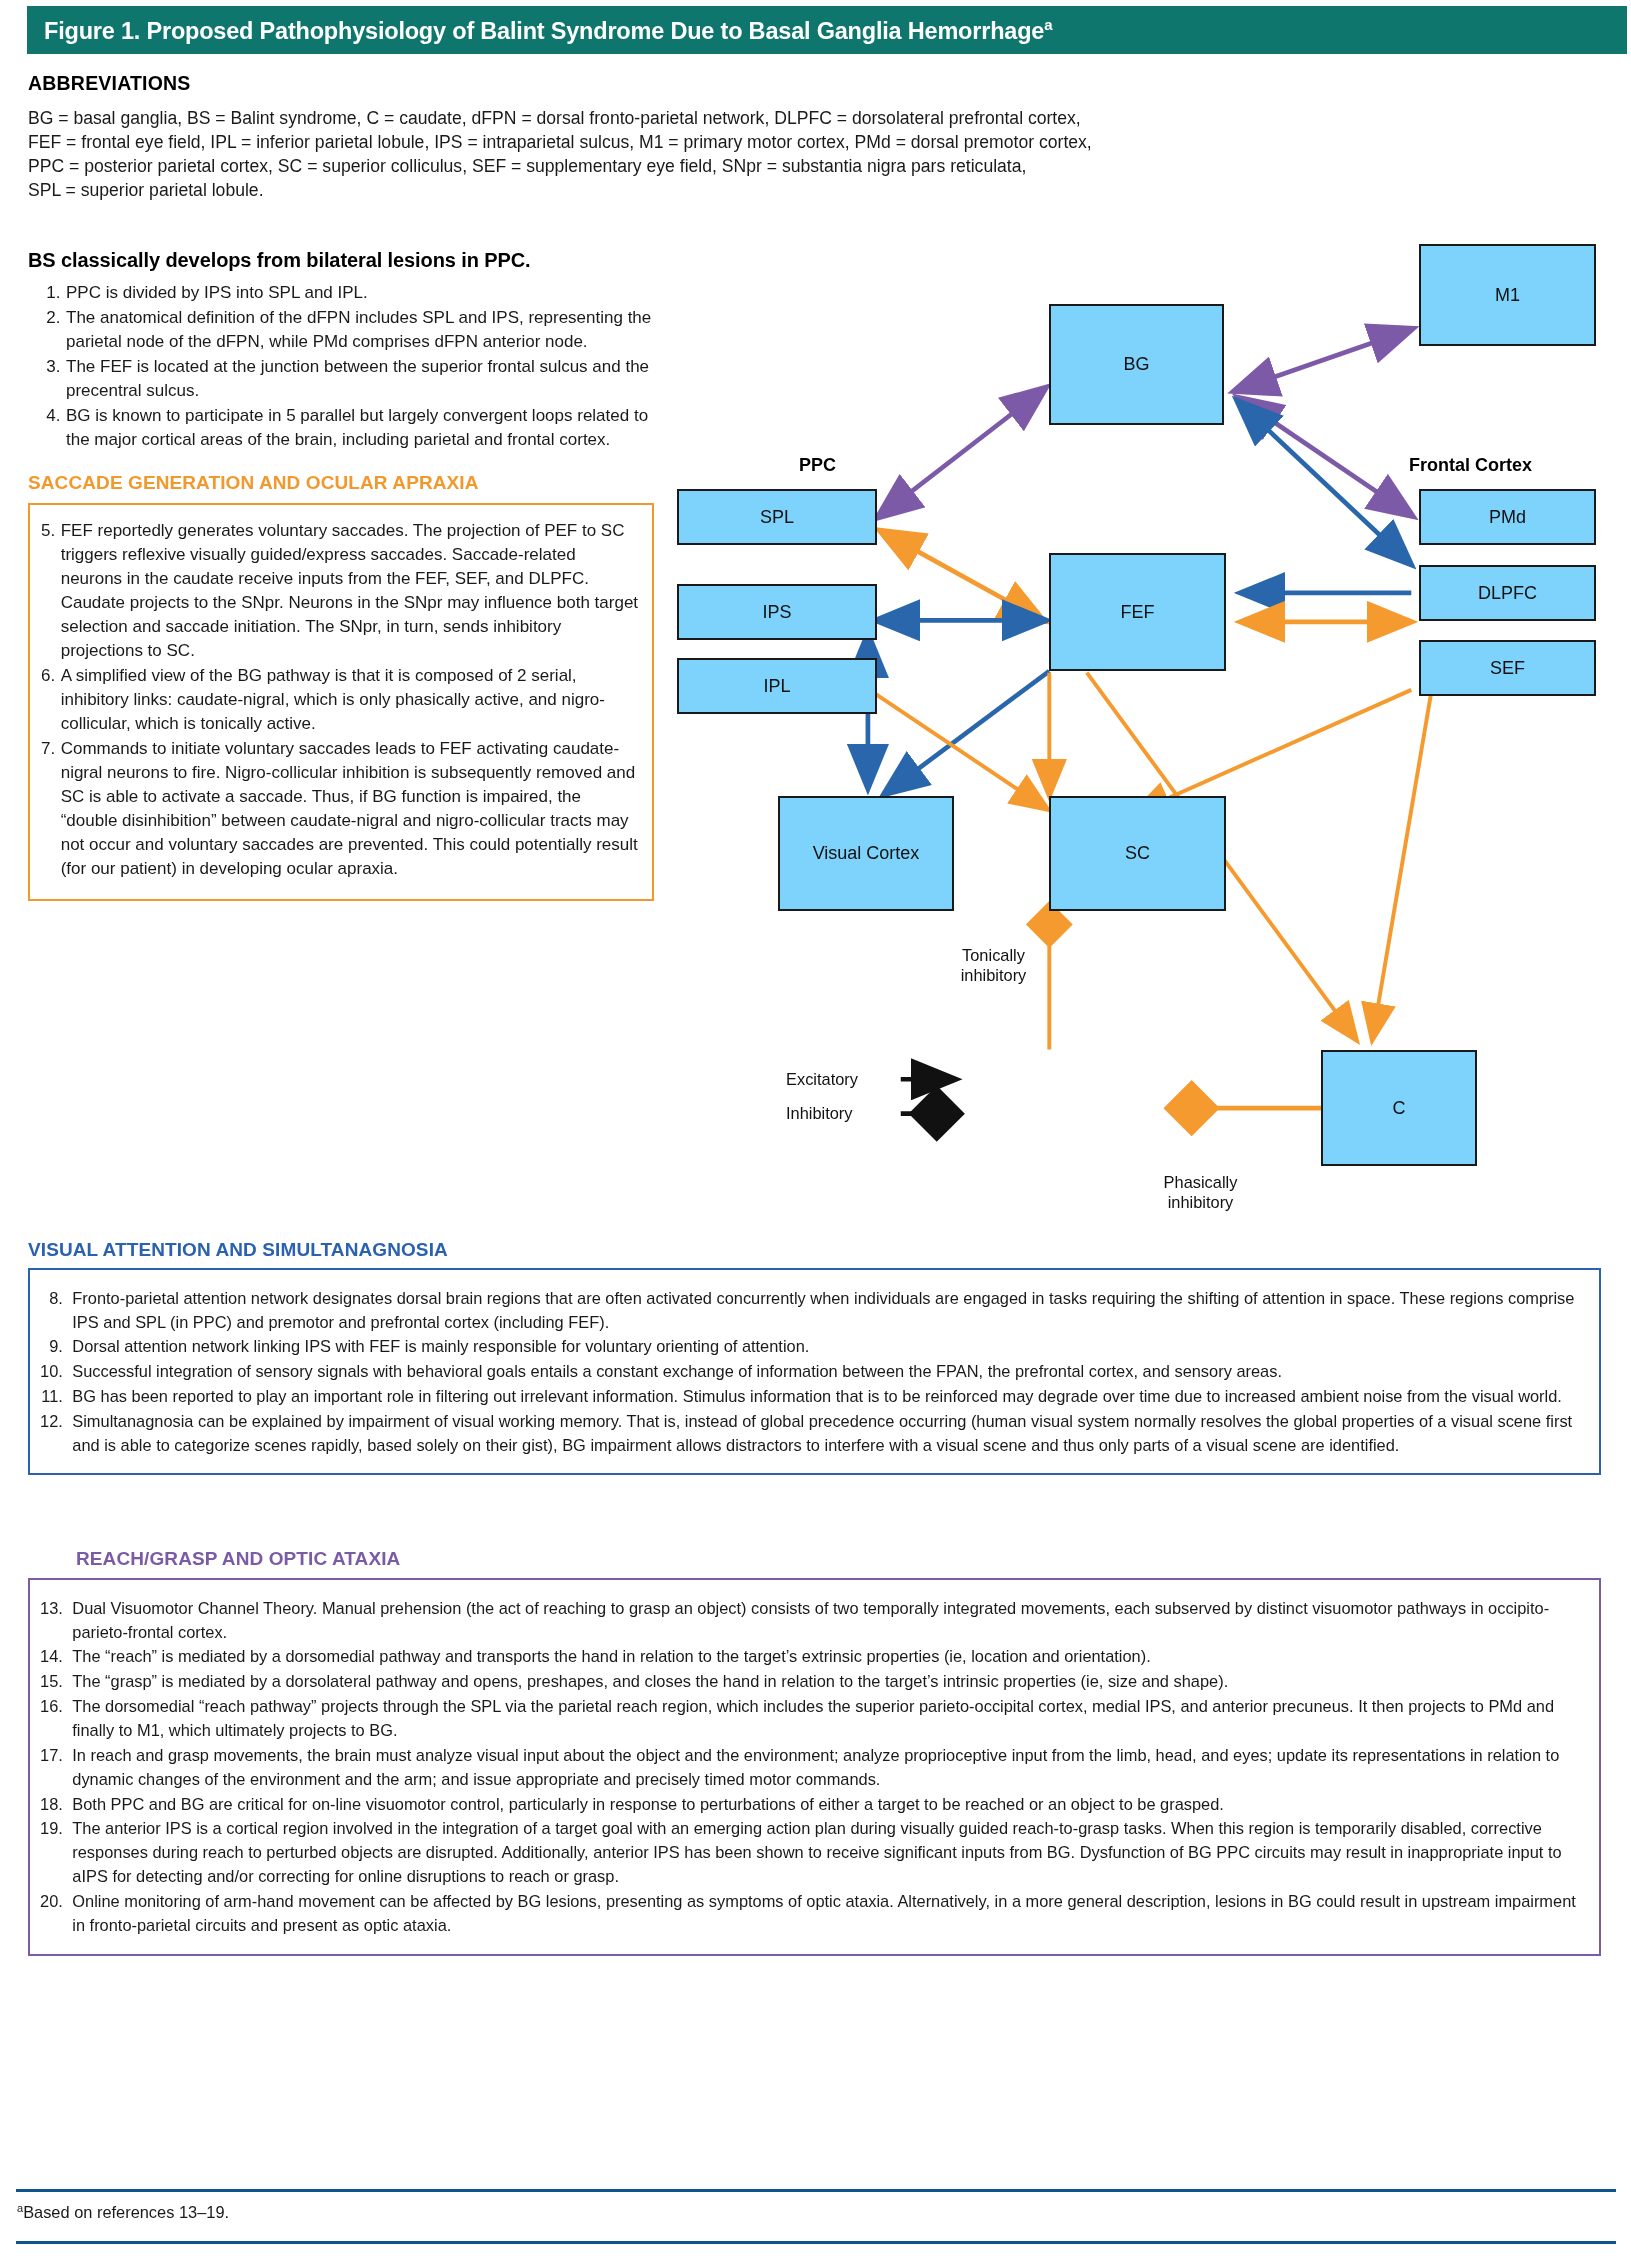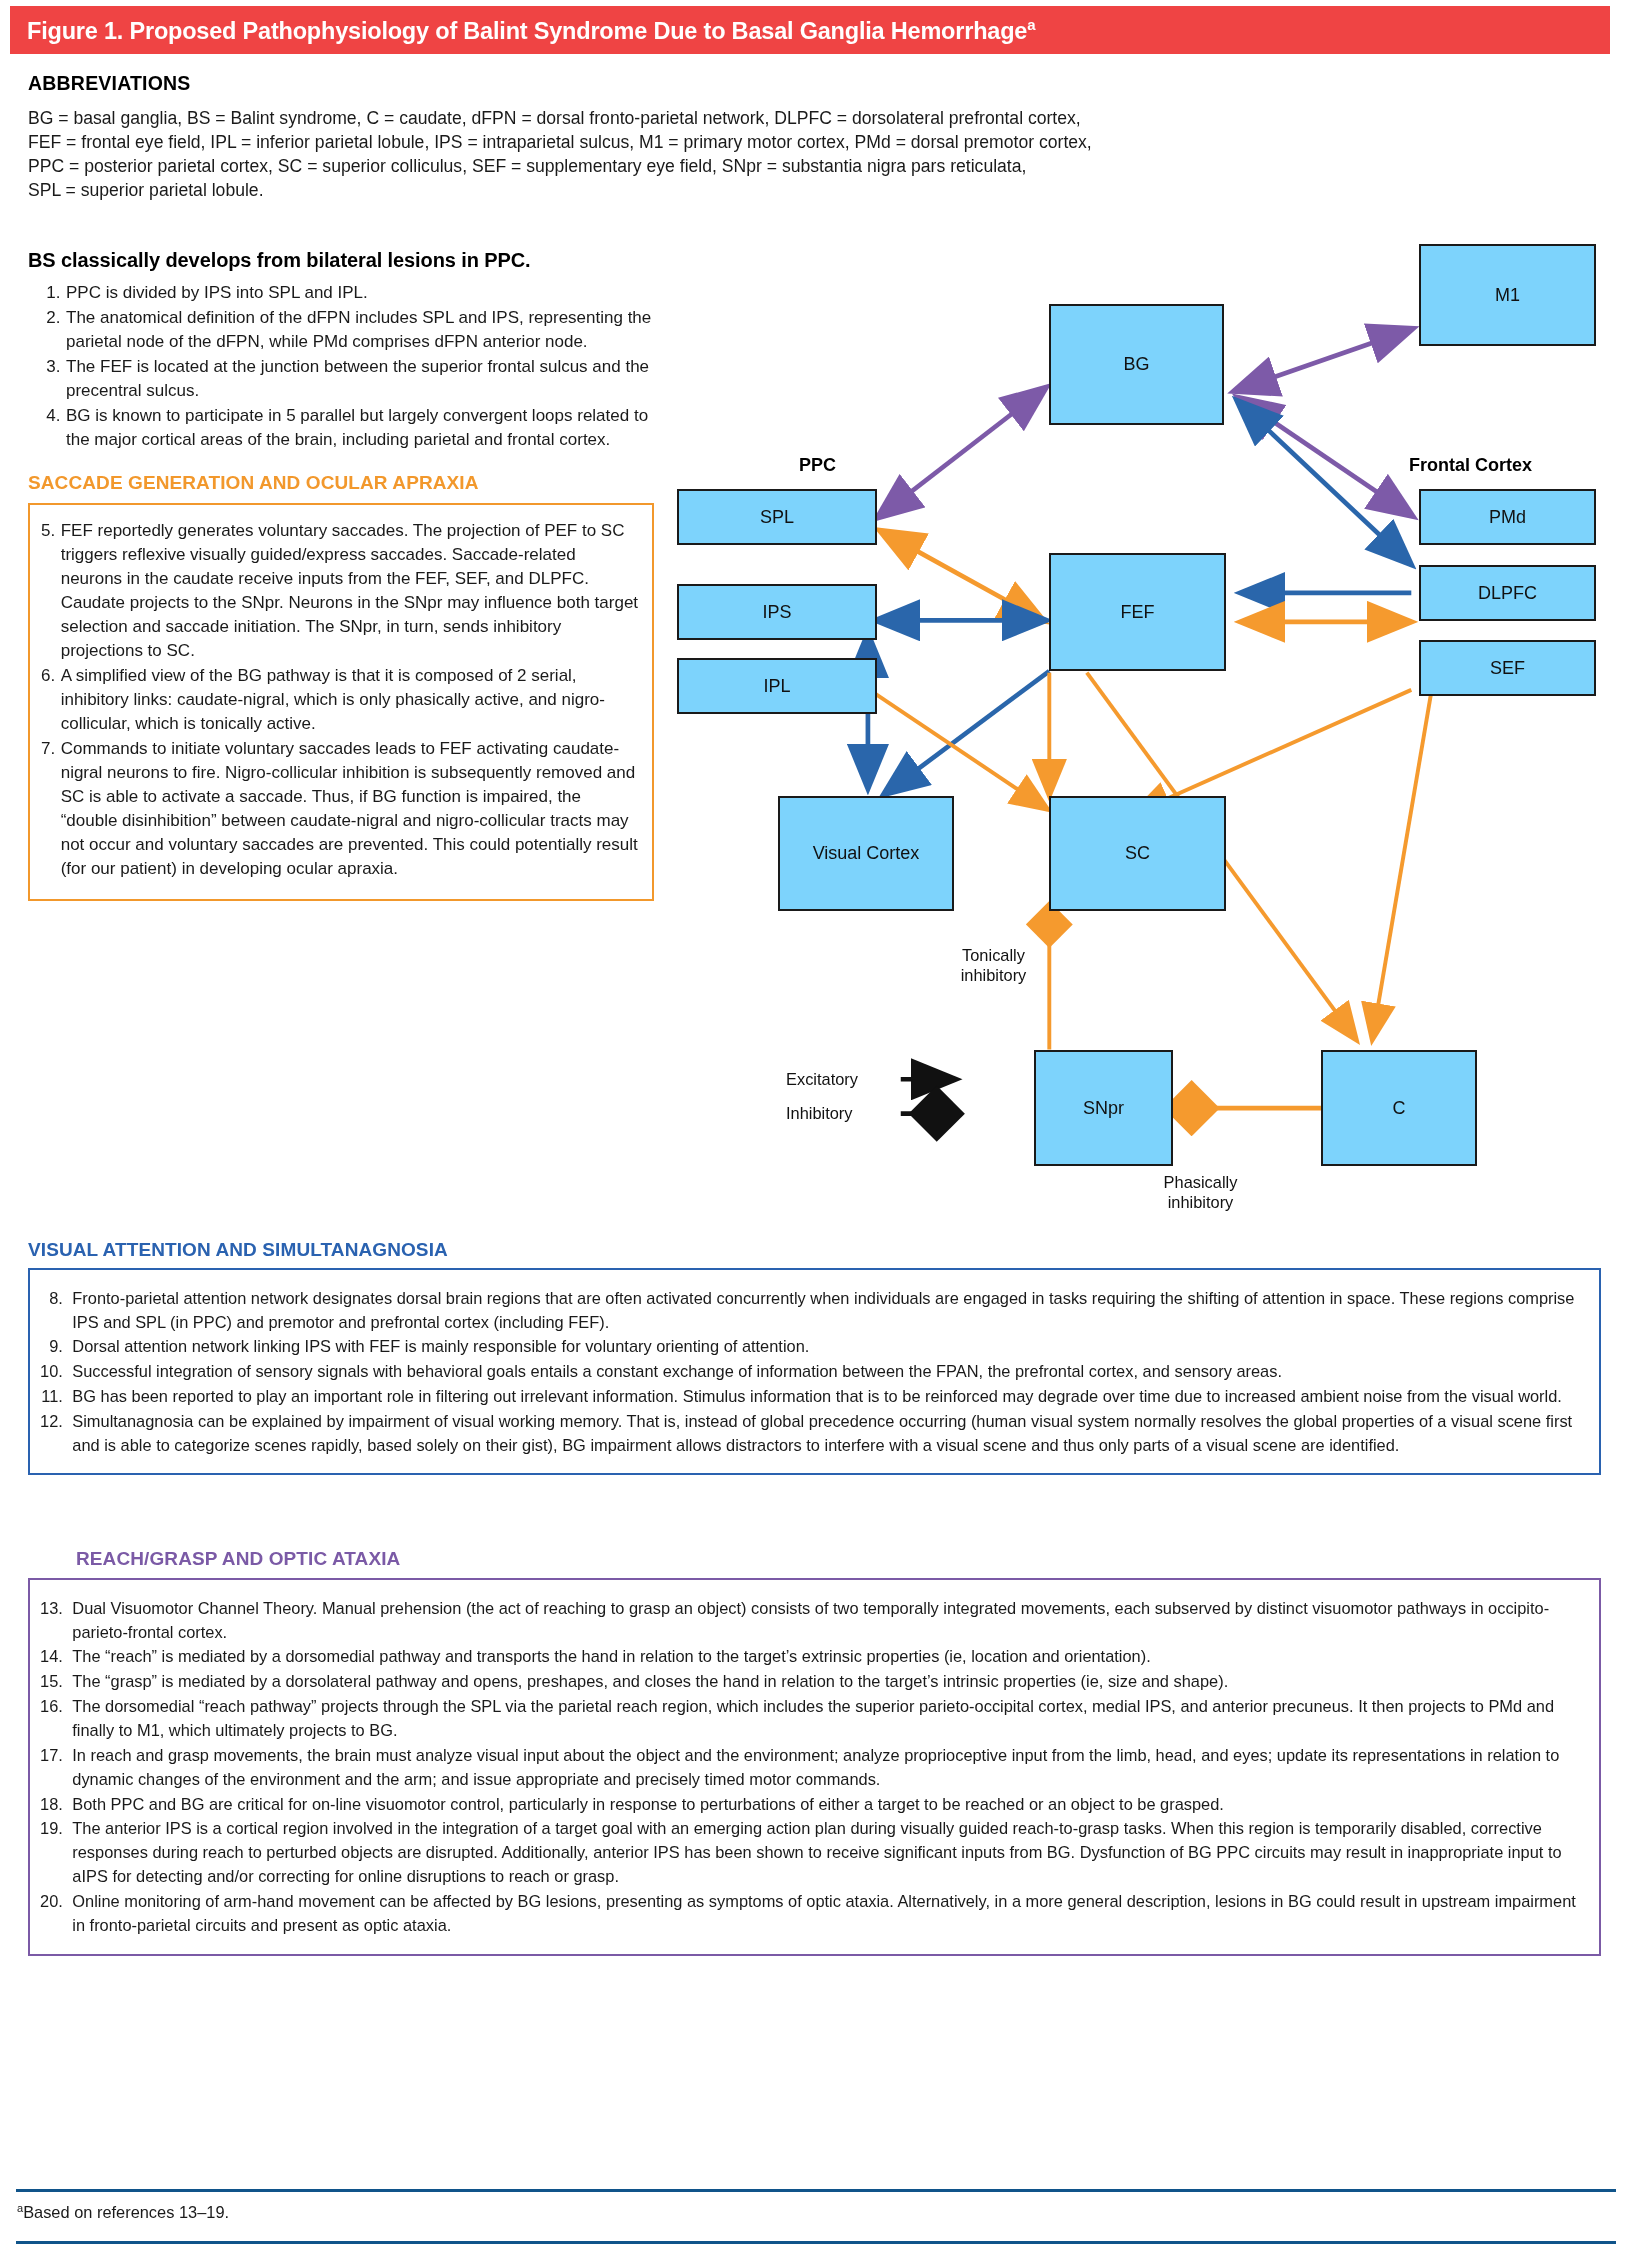--- a/index.html
+++ b/index.html
@@ -13,23 +13,23 @@
     position: relative;
     width: 1631px;
     height: 2261px;
     background: #ffffff;
     overflow: hidden;
   }
 
   
   #title-bar {
     position: absolute;
-    left: 10px; top: 6.3px;
+    left: 27px; top: 6.3px;
     width: 1600px; height: 48px;
-    background: #ef4444;
+    background: #0f766e;
     display: flex; align-items: center;
   }
   #title-text {
     color: #ffffff;
     font-size: 23.5px;
     font-weight: bold;
     padding-left: 17px;
     letter-spacing: -0.2px;
     white-space: nowrap;
   }
@@ -341,23 +341,20 @@
     </div>
 
     <div class="node" style="left:129px; top:569px; width:176px; height:115px;">
       <span>Visual Cortex</span>
     </div>
 
     <div class="node" style="left:400px; top:569px; width:177px; height:115px;">
       <span>SC</span>
     </div>
 
-    <div class="node" style="left:385px; top:823px; width:139px; height:116px;">
-      <span>SNpr</span>
-    </div>
 
     <div class="node" style="left:672px; top:823px; width:156px; height:116px;">
       <span>C</span>
     </div>
 
     <div class="edge-label" style="left:296px; top:718px; width:97px;">
       <div>Tonically</div>
       <div>inhibitory</div>
     </div>
 

